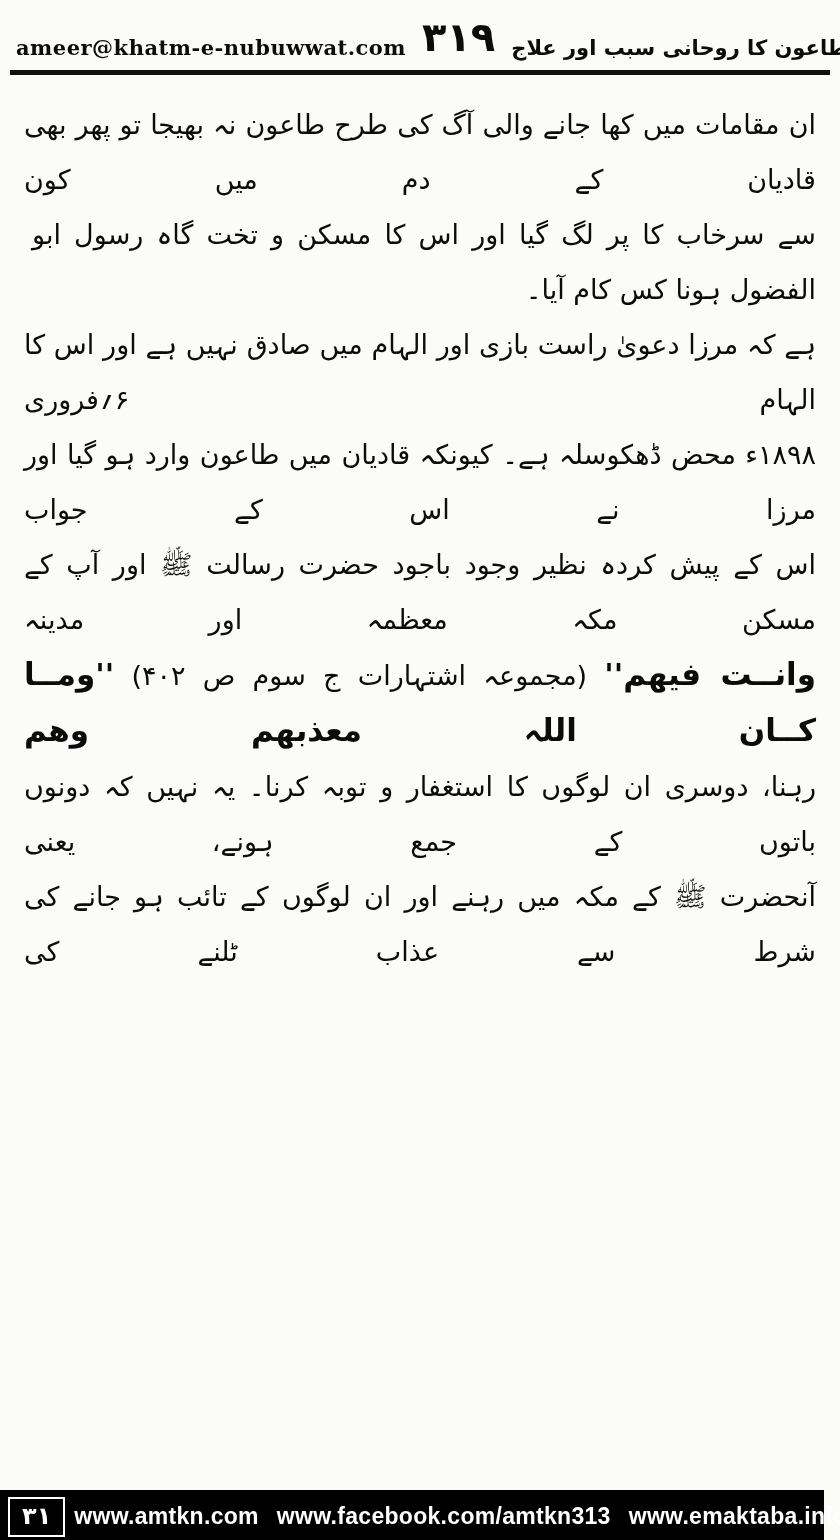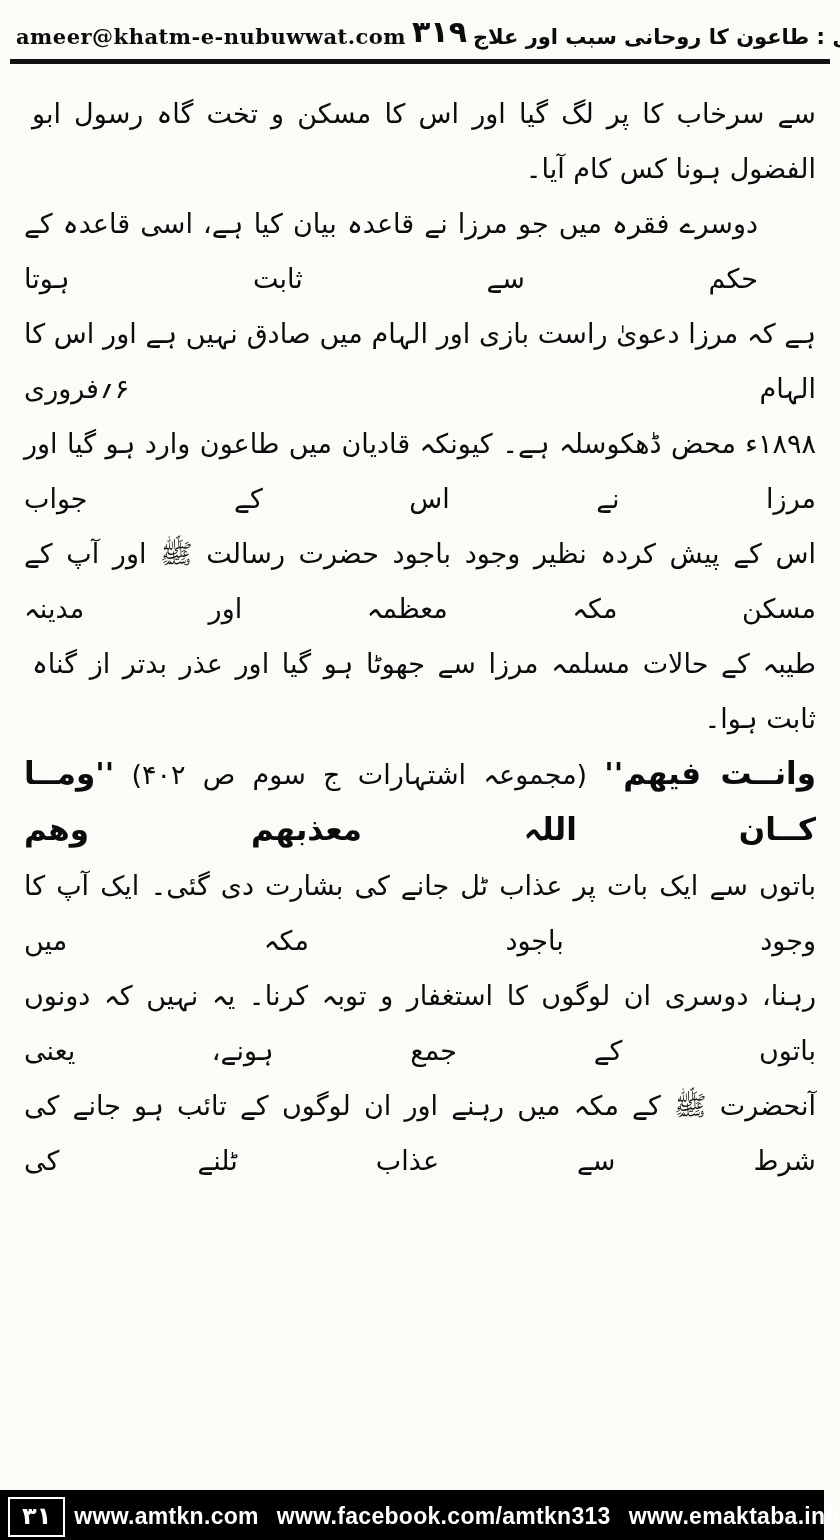--- a/index.html
+++ b/index.html
@@ -13,31 +13,31 @@
     font-family:"DejaVu Sans", sans-serif;
     overflow:hidden;
   }
   
   .header {
     display:flex;
     align-items:flex-end;
     justify-content:space-between;
     direction:ltr;
     padding:14px 16px 8px 16px;
-    gap:0;
+    gap:10px;
   }
   .header-email {
     font-family:"DejaVu Serif", serif;
     font-weight:bold;
     font-size:21px;
     letter-spacing:0.5px;
     white-space:nowrap;
   }
   .header-pagenum {
-    font-size:30px;
+    font-size:40px;
     font-weight:bold;
     direction:rtl;
     white-space:nowrap;
     padding:0 6px;
   }
   .header-title {
     direction:rtl;
     font-size:21px;
     font-weight:bold;
     white-space:nowrap;
@@ -112,28 +112,26 @@
 <div class="page">
 
   <div class="header">
     <span class="header-email">ameer@khatm-e-nubuwwat.com</span>
     <span class="header-pagenum">۳۱۹</span>
     <span class="header-title">محاسبہ قادیانیت جلد اول : طاعون کا روحانی سبب اور علاج</span>
   </div>
   <div class="header-rule"></div>
 
   <div class="body-text">
+      <div class="line"><span>ان مقامات میں کھا جانے والی آگ کی طرح طاعون نہ بھیجا تو پھر بھی قادیان کے دم میں کون</span></div>
       <div class="line last"><span>سے سرخاب کا پر لگ گیا اور اس کا مسکن و تخت گاہ رسول ابو الفضول ہونا کس کام آیا۔</span></div>
-      <div class="line indent"><span>دوسرے فقرہ میں جو مرزا نے قاعدہ بیان کیا ہے، اسی قاعدہ کے حکم سے ثابت ہوتا</span></div>
       <div class="line"><span>ہے کہ مرزا دعویٰ راست بازی اور الہام میں صادق نہیں ہے اور اس کا الہام ۶؍فروری</span></div>
       <div class="line"><span>۱۸۹۸ء محض ڈھکوسلہ ہے۔ کیونکہ قادیان میں طاعون وارد ہو گیا اور مرزا نے اس کے جواب</span></div>
       <div class="line"><span>اس کے پیش کردہ نظیر وجود باجود حضرت رسالت ﷺ اور آپ کے مسکن مکہ معظمہ اور مدینہ</span></div>
-      <div class="line last"><span>طیبہ کے حالات مسلمہ مرزا سے جھوٹا ہو گیا اور عذر بدتر از گناہ ثابت ہوا۔</span></div>
       <div class="line"><span class="quran">وانــت فیھم''</span><span> (مجموعہ اشتہارات ج سوم ص ۴۰۲) </span><span class="quran">''ومــا کــان اللہ معذبھم وھم</span></div>
-      <div class="line"><span>باتوں سے ایک بات پر عذاب ٹل جانے کی بشارت دی گئی۔ ایک آپ کا وجود باجود مکہ میں</span></div>
       <div class="line"><span>رہنا، دوسری ان لوگوں کا استغفار و توبہ کرنا۔ یہ نہیں کہ دونوں باتوں کے جمع ہونے، یعنی</span></div>
       <div class="line"><span>آنحضرت ﷺ کے مکہ میں رہنے اور ان لوگوں کے تائب ہو جانے کی شرط سے عذاب ٹلنے کی</span></div>
     </div>
 
   <div class="footer">
     <span class="footer-pagebox">۳۱</span>
     <span class="footer-links"><span class="footer-link">www.amtkn.com</span><span class="footer-link">www.facebook.com/amtkn313</span><span class="footer-link">www.emaktaba.info</span></span>
   </div>
 
 </div>

